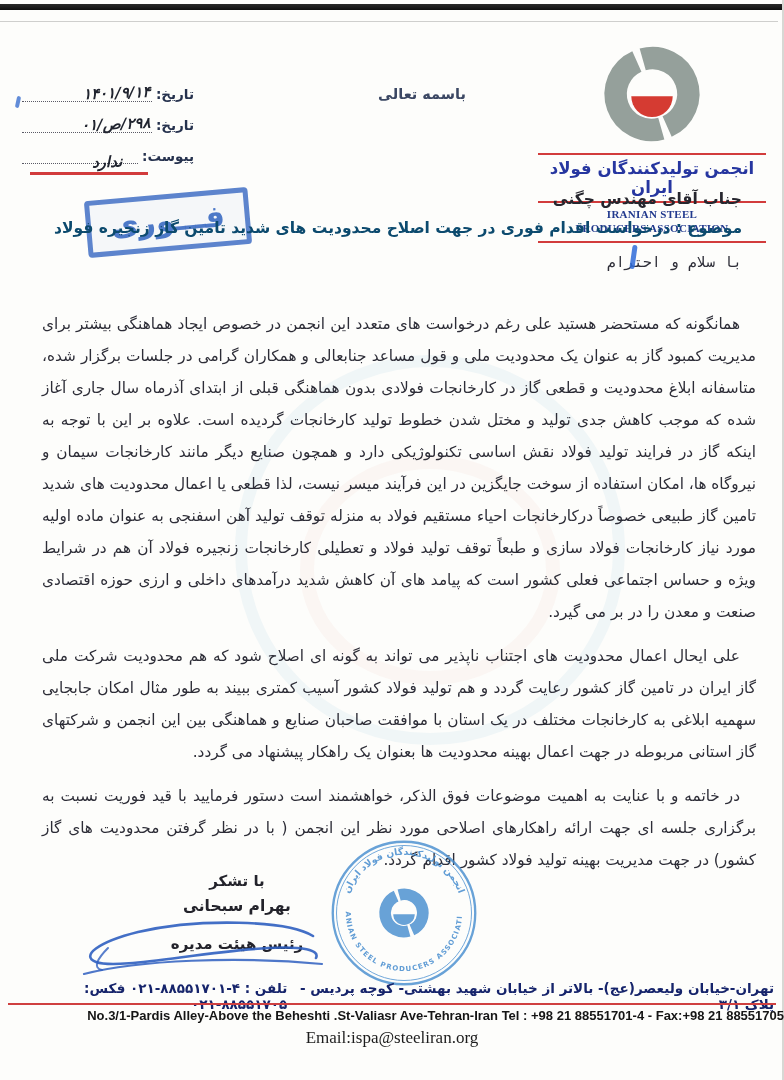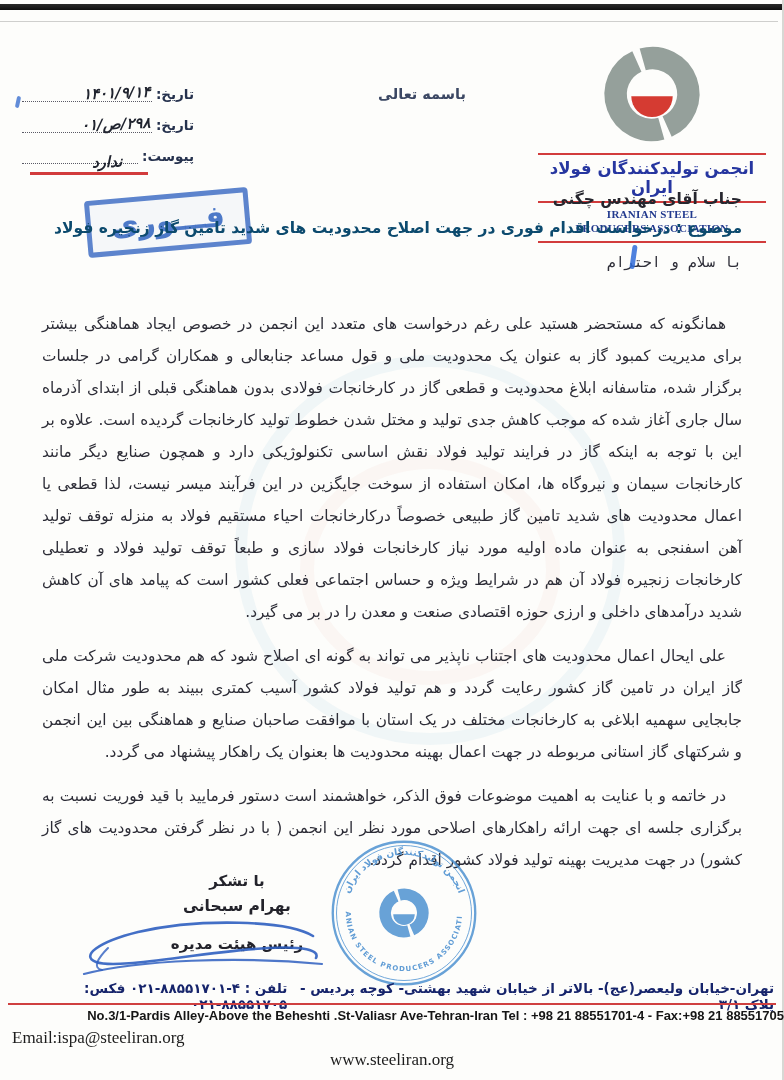--- a/index.html
+++ b/index.html
@@ -54,21 +54,21 @@
 
   
   .recipient { position:absolute; top:190px; right:42px; left:42px; direction:rtl; text-align:right; }
   .recipient-line { font-size:15.5px; font-weight:bold; margin-bottom:11px; color:#26262e; }
   .subject-line   { font-size:15.5px; font-weight:bold; margin-bottom:15px; color:#0c4a6e; }
   .salutation     { font-size:15px; color:#2e2e38; position:relative; display:inline-block;font-family:Liberation Mono, monospace; }
   .pen-tick { position:absolute; top:-8px; left:24px; width:5px; height:24px;
               background:#2f6bd8; border-radius:3px; transform:rotate(8deg); opacity:.85; }
 
   
-  .letter-body { position:absolute; top:308px; right:42px; left:42px; direction:rtl;
+  .letter-body { position:absolute; top:308px; right:28px; left:42px; direction:rtl;
                  text-align:justify; font-size:15.3px; line-height:32px; color:#2d2d37; }
   .letter-body p { margin:0 0 12px; text-indent:16px; }
 
   
   .signature { position:absolute; left:148px; top:872px; width:178px; text-align:center;
                direction:rtl; color:#23232b; }
   .sig-thanks { font-size:15px; font-weight:bold; }
   .sig-name   { font-size:15.5px; font-weight:bold; margin-top:7px; }
   .sig-title  { font-size:15px;   font-weight:bold; margin-top:20px; }
   .sig-scribble { position:absolute; left:78px; top:918px; width:250px; height:66px; }
@@ -77,21 +77,21 @@
   .round-stamp { position:absolute; left:316px; top:838px; width:176px; height:150px; opacity:.92; }
 
   
   .footer-fa { position:absolute; top:980px; left:10px; right:10px; direction:rtl;
                display:flex; justify-content:space-between; align-items:baseline;
                color:#16246b; font-weight:bold; font-size:13.5px; }
   .footer-redline { position:absolute; top:1003px; left:8px; right:8px; height:2px; background:#cf4040; }
   .footer-en  { position:absolute; top:1008px; left:0; right:0; text-align:right;
                 font-weight:bold; font-size:13px; color:#151515;
                 font-family:"Liberation Sans", sans-serif; }
-  .footer-email { position:absolute; top:1028px; left:12px; right:0; text-align:left;
+  .footer-email { position:absolute; top:1028px; left:0; right:0; text-align:center;
                   font-family:"Liberation Serif", serif; font-size:17px; color:#1c1c1c; }
   .footer-web   { position:absolute; top:1050px; left:0; right:0; text-align:center;
                   font-family:"Liberation Serif", serif; font-size:17px; color:#1c1c1c; }
 </style>
 </head>
 <body>
 
 <div class="page">
 
   <div class="scan-top"></div>
@@ -194,15 +194,14 @@
     </text>
   </svg>
 
   <div class="footer-fa">
     <span>تهران-خیابان ولیعصر(عج)- بالاتر از خیابان شهید بهشتی- کوچه پردیس - پلاک ۳/۱</span>
     <span>تلفن : ۴-۸۸۵۵۱۷۰۱-۰۲۱    فکس: ۸۸۵۵۱۷۰۵-۰۲۱</span>
   </div>
   <div class="footer-redline"></div>
   <div class="footer-en">No.3/1-Pardis Alley-Above the Beheshti .St-Valiasr Ave-Tehran-Iran Tel : +98 21 88551701-4 - Fax:+98 21 88551705</div>
   <div class="footer-email">Email:ispa@steeliran.org</div>
-  <div class="footer-web">www.steeliran.org</div>
 
 </div>
 
 </body></html>

